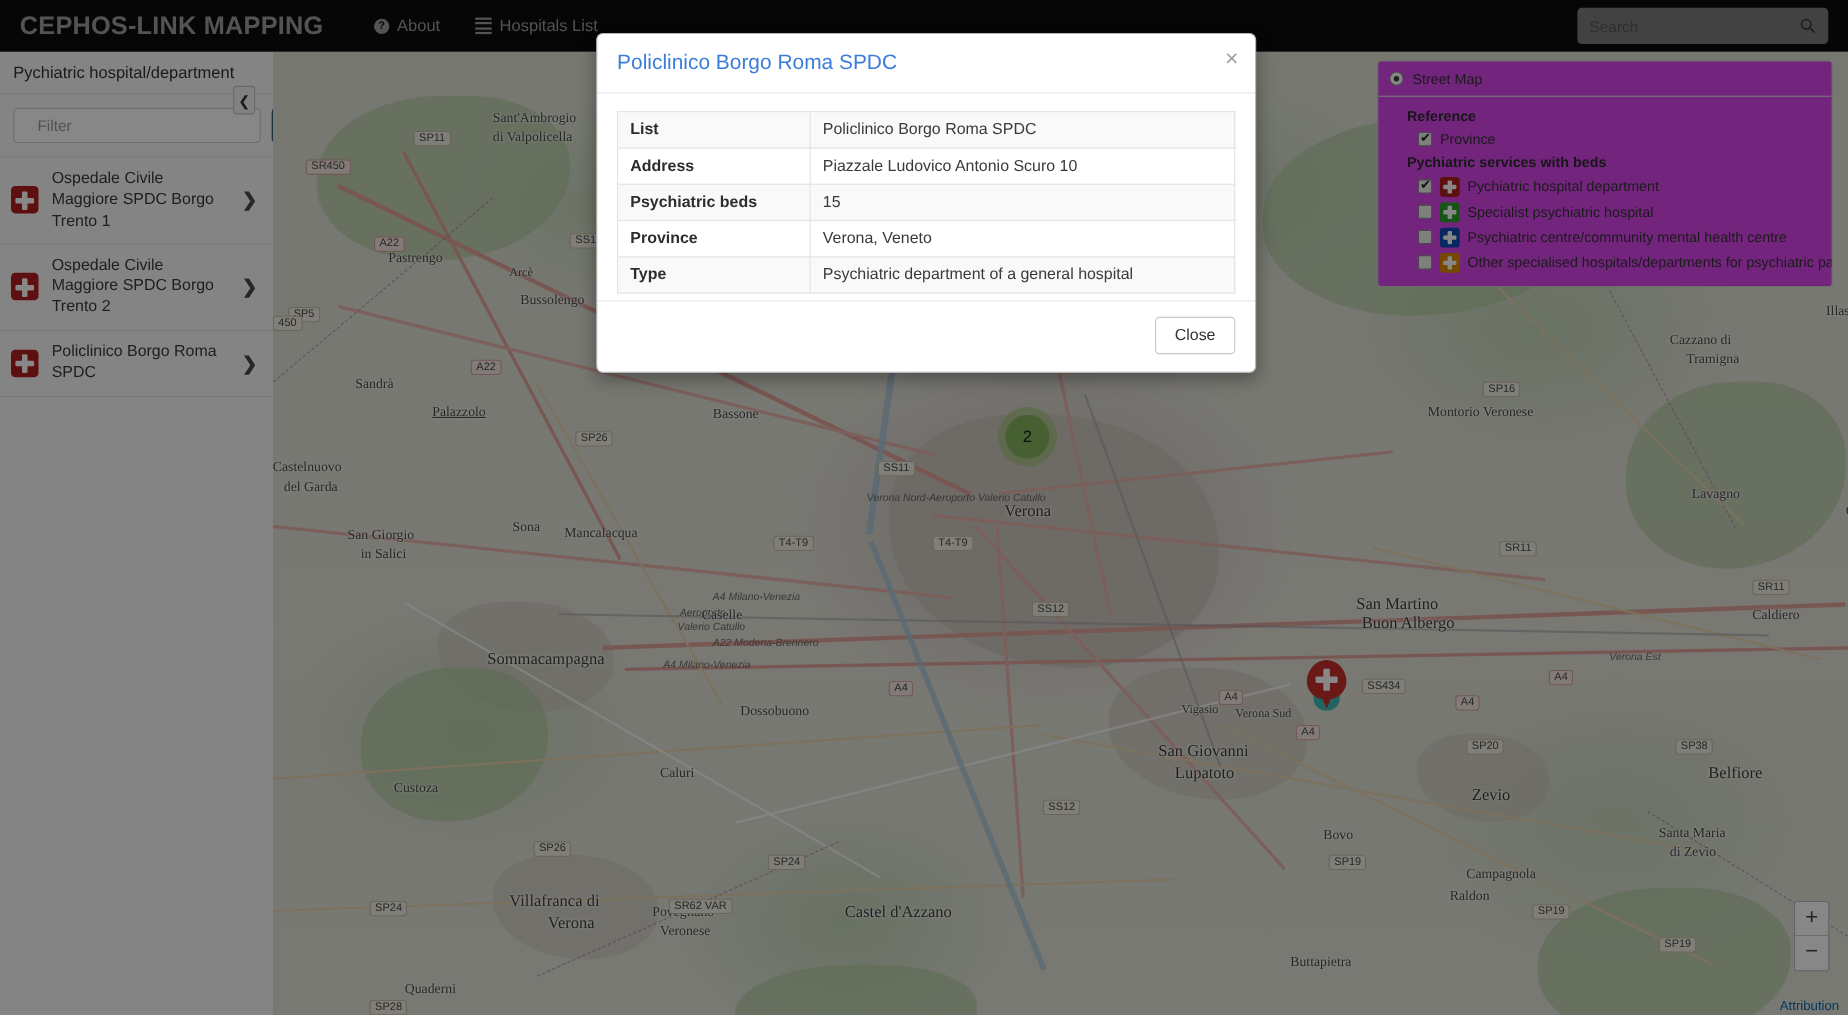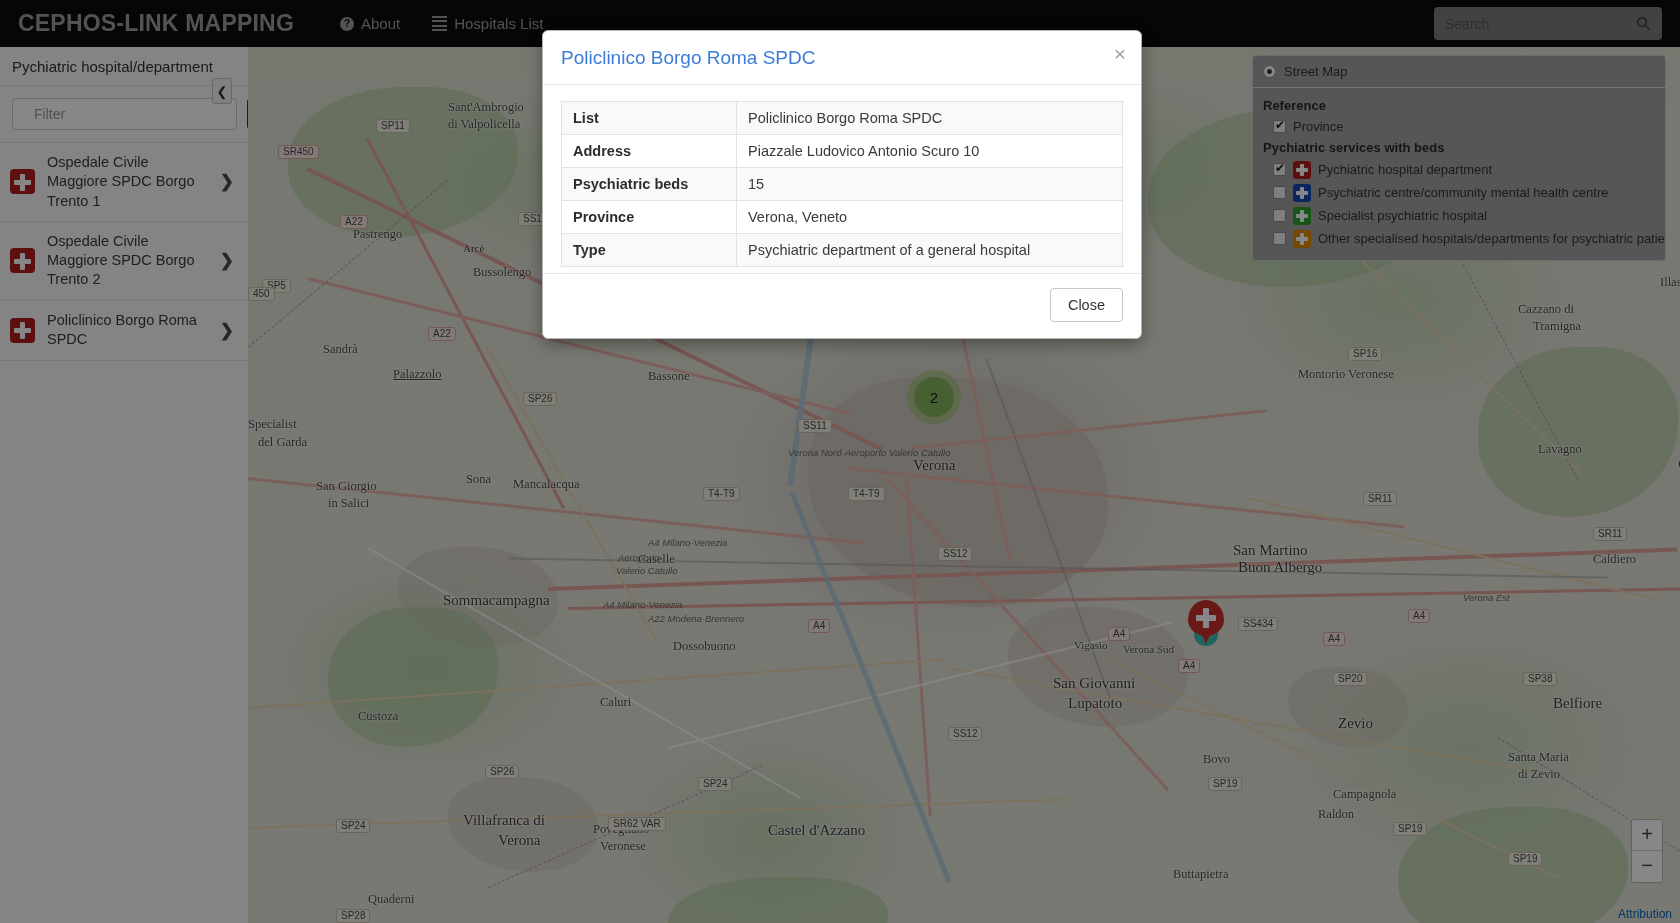--- a/index.html
+++ b/index.html
@@ -166,25 +166,25 @@
   .collapse-btn {
     position:absolute; left:212px; top:78px; z-index:30;
     width:20px; height:26px; background:#f3f3f3; border:1px solid #c4c4c4;
     border-radius:3px; display:flex; align-items:center; justify-content:center;
     font-size:13px; color:#333; cursor:pointer;
   }
 
   
   .legend {
     position:absolute; right:14px; top:55px; width:414px;
-    background:#a3a3a3; border:1px solid #ccc; border-radius:4px;
+    background:#d946ef; border:1px solid #ccc; border-radius:4px;
     z-index:25; font-size:13px; color:#333; overflow:hidden;
   }
   .legend-top { padding:8px 10px; border-bottom:1px solid #e0e0e0; display:flex; align-items:center; gap:8px; }
-  .legend-body { padding:6px 10px 10px 10px; }
+  .legend-body { padding:6px 10px 10px 26px; }
   .legend-h { font-weight:bold; font-size:13px; color:#2b2b2b; margin:4px 0 3px 0; }
   .legend-row { display:flex; align-items:center; gap:7px; padding:2.5px 0 2.5px 10px; }
   .legend-row .lbl { font-size:13px; color:#333; white-space:nowrap; }
   .radio { width:13px; height:13px; border-radius:50%; border:1px solid #8a8a8a;
     background:#fff; position:relative; flex:0 0 auto; }
   .radio.on::after { content:""; position:absolute; left:3px; top:3px; width:5px; height:5px;
     border-radius:50%; background:#3c3c3c; }
   .cbx { width:13px; height:13px; border:1px solid #8a8a8a; background:#f0f0f0;
     position:relative; flex:0 0 auto; border-radius:2px; }
   .cbx.on::after { content:"✔"; position:absolute; left:1px; top:-3px; font-size:12px; color:#222; }
@@ -270,21 +270,21 @@
       <div class="river" style="left:560px;top:140px;width:6px;height:300px;transform:rotate(8deg);"></div>
       <div class="river" style="left:620px;top:430px;width:5px;height:420px;transform:rotate(-22deg);"></div>
 
       <div class="boundary" style="left:0px;top:300px;width:260px;transform:rotate(-40deg);"></div>
       <div class="boundary" style="left:1180px;top:150px;width:320px;transform:rotate(62deg);"></div>
       <div class="boundary" style="left:240px;top:840px;width:300px;transform:rotate(-24deg);"></div>
       <div class="boundary" style="left:1250px;top:690px;width:280px;transform:rotate(32deg);"></div>
 
       <div class="hwy-label" style="left:540px;top:400px;">Verona Nord-Aeroporto Valerio Catullo</div>
       <div class="hwy-label" style="left:400px;top:490px;">A4 Milano-Venezia</div>
-      <div class="hwy-label" style="left:400px;top:532px;margin-top:34px;">A22 Modena-Brennero</div>
+      <div class="hwy-label" style="left:400px;top:532px;">A22 Modena-Brennero</div>
       <div class="hwy-label" style="left:355px;top:552px;">A4 Milano-Venezia</div>
       <div class="hwy-label" style="left:1215px;top:545px;">Verona Est</div>
       <div class="hwy-label" style="left:370px;top:505px;">Aeroporto</div>
       <div class="hwy-label" style="left:368px;top:518px;">Valerio Catullo</div>
 
       <div id="places">
           <div class="place big" style="left: 665px; top: 410px;">Verona</div>
           <div class="place big" style="left: 195px; top: 545px;">Sommacampagna</div>
           <div class="place big" style="left: 215px; top: 765px;">Villafranca di</div>
           <div class="place big" style="left: 250px; top: 785px;">Verona</div>
@@ -294,21 +294,21 @@
           <div class="place big" style="left: 1305px; top: 648px;">Belfiore</div>
           <div class="place big" style="left: 985px; top: 495px;">San Martino</div>
           <div class="place big" style="left: 990px; top: 512px;">Buon Albergo</div>
           <div class="place big" style="left: 520px; top: 775px;">Castel d'Azzano</div>
           <div class="place mid" style="left: 200px; top: 53px;">Sant'Ambrogio</div>
           <div class="place mid" style="left: 200px; top: 70px;">di Valpolicella</div>
           <div class="place mid" style="left: 105px; top: 180px;">Pastrengo</div>
           <div class="place mid" style="left: 225px; top: 218px;">Bussolengo</div>
           <div class="place mid" style="left: 75px; top: 295px;">Sandrà</div>
           <div class="place mid" style="left: 145px; top: 320px; text-decoration: underline;">Palazzolo</div>
-          <div class="place mid" style="left: 0px; top: 370px;">Specialist</div>
+          <div class="place mid" style="left: 0px; top: 370px;">Castelnuovo</div>
           <div class="place mid" style="left: 10px; top: 388px;">del Garda</div>
           <div class="place mid" style="left: 68px; top: 432px;">San Giorgio</div>
           <div class="place mid" style="left: 80px; top: 449px;">in Salici</div>
           <div class="place mid" style="left: 218px; top: 425px;">Sona</div>
           <div class="place mid" style="left: 265px; top: 430px;">Mancalacqua</div>
           <div class="place mid" style="left: 400px; top: 322px;">Bassone</div>
           <div class="place mid" style="left: 390px; top: 505px;">Caselle</div>
           <div class="place mid" style="left: 425px; top: 592px;">Dossobuono</div>
           <div class="place mid" style="left: 352px; top: 648px;">Caluri</div>
           <div class="place mid" style="left: 110px; top: 662px;">Custoza</div>
@@ -445,33 +445,33 @@
           <div class="legend-row">
             <span class="cbx on"></span>
             <span class="sw" style="background:#b21e1e">
               <i class="h"></i>
               <i class="v"></i>
             </span>
             <span class="lbl">Pychiatric hospital department</span>
           </div>
           <div class="legend-row">
             <span class="cbx"></span>
+            <span class="sw" style="background:#2aa02a">
+              <i class="h"></i>
+              <i class="v"></i>
+            </span>
+            <span class="lbl">Specialist psychiatric hospital</span>
+          </div>
+          <div class="legend-row">
+            <span class="cbx"></span>
             <span class="sw" style="background:#1049b5">
               <i class="h"></i>
               <i class="v"></i>
             </span>
             <span class="lbl">Psychiatric centre/community mental health centre</span>
-          </div>
-          <div class="legend-row">
-            <span class="cbx"></span>
-            <span class="sw" style="background:#2aa02a">
-              <i class="h"></i>
-              <i class="v"></i>
-            </span>
-            <span class="lbl">Specialist psychiatric hospital</span>
           </div>
           <div class="legend-row">
             <span class="cbx"></span>
             <span class="sw" style="background:#e08a00">
               <i class="h"></i>
               <i class="v"></i>
             </span>
             <span class="lbl">Other specialised hospitals/departments for psychiatric patients</span>
           </div>
         </div>

